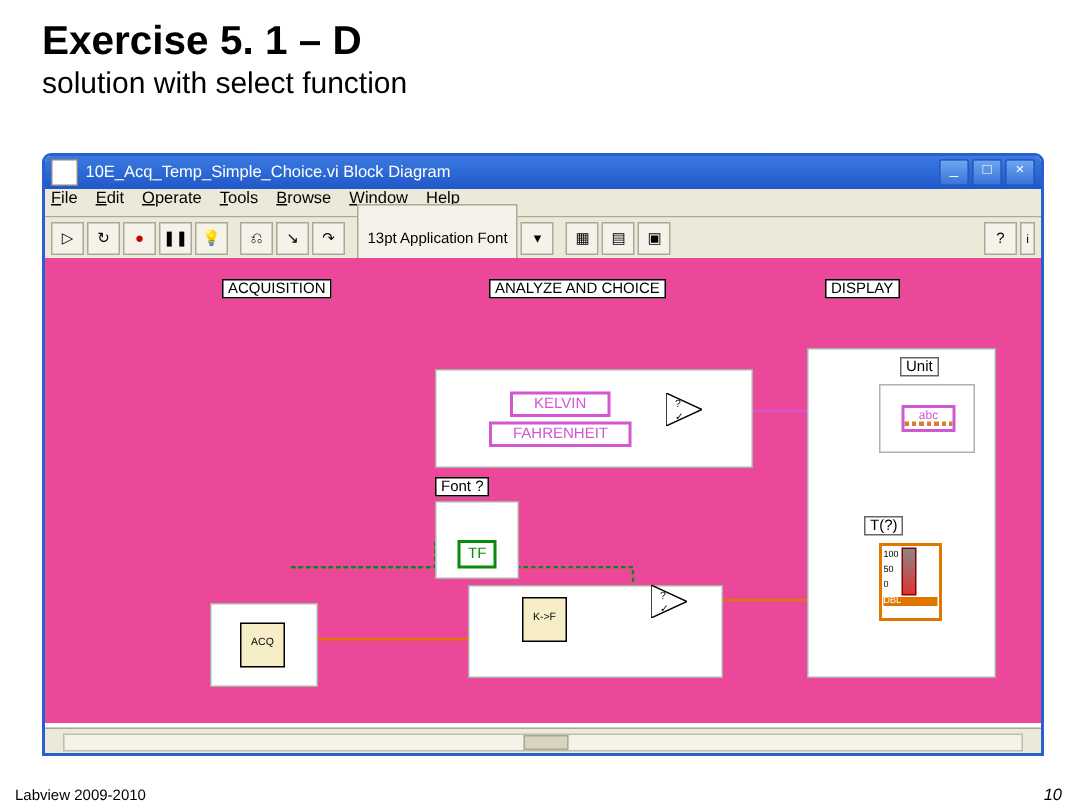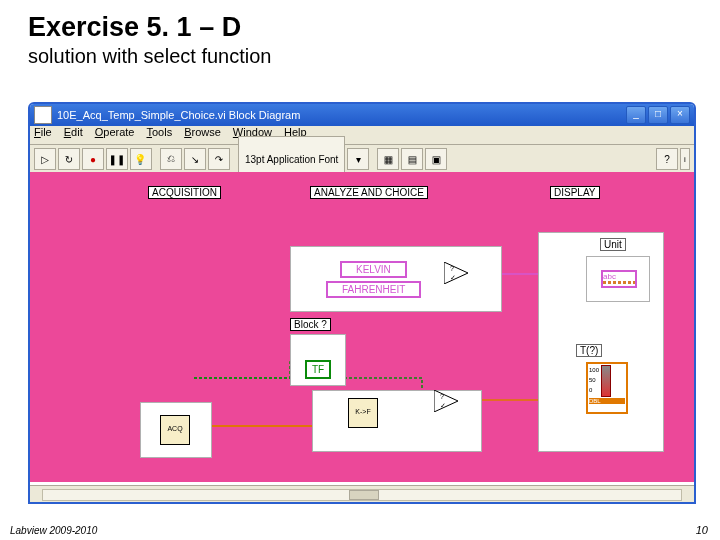--- a/index.html
+++ b/index.html
@@ -1,18 +1,18 @@
 <!DOCTYPE html>
 <html><head>
 <meta charset="utf-8">
 <style>
 body{margin:0;font-family:Arial,sans-serif;background:#fff;width:720px;height:540px;position:relative;overflow:hidden}
 .slide-title{font-size:27px;font-weight:bold;margin:12px 0 2px 28px}
 .slide-sub{font-size:20px;margin:0 0 0 28px}
-.footer-l{position:absolute;left:10px;bottom:4px;font-size:10px;font-style:italic}
+.footer-l{position:absolute;left:10px;bottom:4px;font-size:10px;}
 .footer-r{position:absolute;right:12px;bottom:4px;font-size:11px;font-style:italic}
 .win{position:absolute;left:28px;top:102px;width:664px;height:398px;border:2px solid #2a5fcf;border-radius:6px 6px 0 0;overflow:hidden;font-size:11px}
 .titlebar{height:22px;background:linear-gradient(#3b7ae0,#1f58c9);color:#fff;display:flex;align-items:center;padding:0 4px}
 .titlebar .ti{width:16px;height:16px;background:#fff;border:1px solid #888;margin-right:5px}
 .titlebar .tt{font-weight:normal;flex:1}
 .tbtn{width:18px;height:16px;background:linear-gradient(#6da6f0,#3a74d8);border:1px solid #235abf;border-radius:2px;margin-left:2px;color:#fff;text-align:center;line-height:14px;font-size:10px}
 .menubar{height:18px;background:#ece9d8;border-bottom:1px solid #aca899;display:flex;align-items:flex-start;padding-left:4px;gap:12px}
 .menubar span{font-size:11px}
 .menubar span u{text-decoration:underline}
 .toolbar{height:28px;background:#ece9d8;border-bottom:1px solid #aca899;display:flex;align-items:center;padding:0 4px;gap:2px}
@@ -22,21 +22,21 @@
 .tb.font{width:auto;padding:12px 6px;font-size:10px}
 .tb-sep{width:4px}
 .canvas{position:absolute;left:0;top:68px;right:0;bottom:20px;background:#ec4899;overflow:hidden}
 .canvas svg{position:absolute;top:0;left:0}
 .flatbox{position:absolute;border:1px solid #b0b0b0;background:#fff}
 .lbl{position:absolute;border:1px solid #000;background:#fff;padding:0 3px;font-size:10px}
 .node{position:absolute;border:2px solid;background:#fff;padding:1px 14px;font-size:10px;text-align:center}
 .node.str{border-color:#d257d2;color:#d257d2}
 .node.bool{border-color:#0a8a0a;color:#0a8a0a}
 .ind{position:absolute;border:2px solid #d257d2;background:#fff;width:32px;height:14px}
-.ind .abc{font-size:8px;color:#d257d2;}
+.ind .abc{font-size:8px;color:#d257d2;text-align:center}
 .band{height:3px;background:repeating-linear-gradient(90deg,#d97e2a 0 3px,#fff 3px 5px)}
 .sel{position:absolute;width:24px;height:22px}
 .sel svg{display:block}
 .subvi{position:absolute;width:28px;height:28px;border:1px solid #000;background:#f7eec8;font-size:7px;text-align:center}
 .thermo{position:absolute;width:36px;height:46px;border:2px solid #e07800;background:#fff;font-size:6px;padding:1px}
 .sb{position:absolute;left:0;right:0;bottom:0;height:16px;background:#ece9d8;border-top:1px solid #aca899}
 .sb .track{position:absolute;left:12px;right:12px;top:3px;height:10px;background:#f5f3e9;border:1px solid #c0bca8}
 .sb .thumb{position:absolute;left:48%;top:0;width:28px;height:8px;background:#d8d4c0;border:1px solid #aca899}
 </style>
 </head>
@@ -105,33 +105,33 @@
       <path d="M 348 238 H 380 V 236 H 404" stroke="#e07800" stroke-width="1.5" fill="none"></path>
       <path d="M 428 228 H 540 V 218 H 556" stroke="#e07800" stroke-width="1.5" fill="none"></path>
     </svg>
 
     <div class="lbl" style="left:118px;top:14px">ACQUISITION</div>
     <div class="flatbox" style="left:110px;top:230px;width:70px;height:54px"></div>
     <div class="subvi" style="left:130px;top:243px">
         <div style="margin-top:9px">ACQ</div>
       </div>
 
-    <div class="lbl" style="left:280px;top:14px">ANALYZE AND CHOICE</div>
+    <div class="lbl" style="left:296px;top:14px">ANALYZE AND CHOICE</div>
     <div class="flatbox" style="left:260px;top:74px;width:210px;height:64px"></div>
     <div class="node str" style="left:310px;top:89px">KELVIN</div>
     <div class="node str" style="left:296px;top:109px">FAHRENHEIT</div>
     <div class="sel" style="left:414px;top:90px">
       <svg width="24" height="22">
           <polygon points="0,0 24,11 0,22" fill="#fff" stroke="#000"></polygon>
           <text x="6" y="9" font-size="7">?</text>
           <text x="6" y="18" font-size="7">✓</text>
         </svg>
     </div>
 
-    <div class="lbl" style="left:260px;top:146px">Block ?</div>
+    <div class="lbl" style="left:260px;top:146px">Font ?</div>
     <div class="flatbox" style="left:260px;top:162px;width:54px;height:50px"></div>
     <div class="node bool" style="left:275px;top:188px;padding:2px 5px">TF</div>
 
     <div class="flatbox" style="left:282px;top:218px;width:168px;height:60px"></div>
     <div class="subvi" style="left:318px;top:226px">
         <div style="margin-top:9px">K-&gt;F</div>
       </div>
     <div class="sel" style="left:404px;top:218px">
       <svg width="24" height="22">
           <polygon points="0,0 24,11 0,22" fill="#fff" stroke="#000"></polygon>

